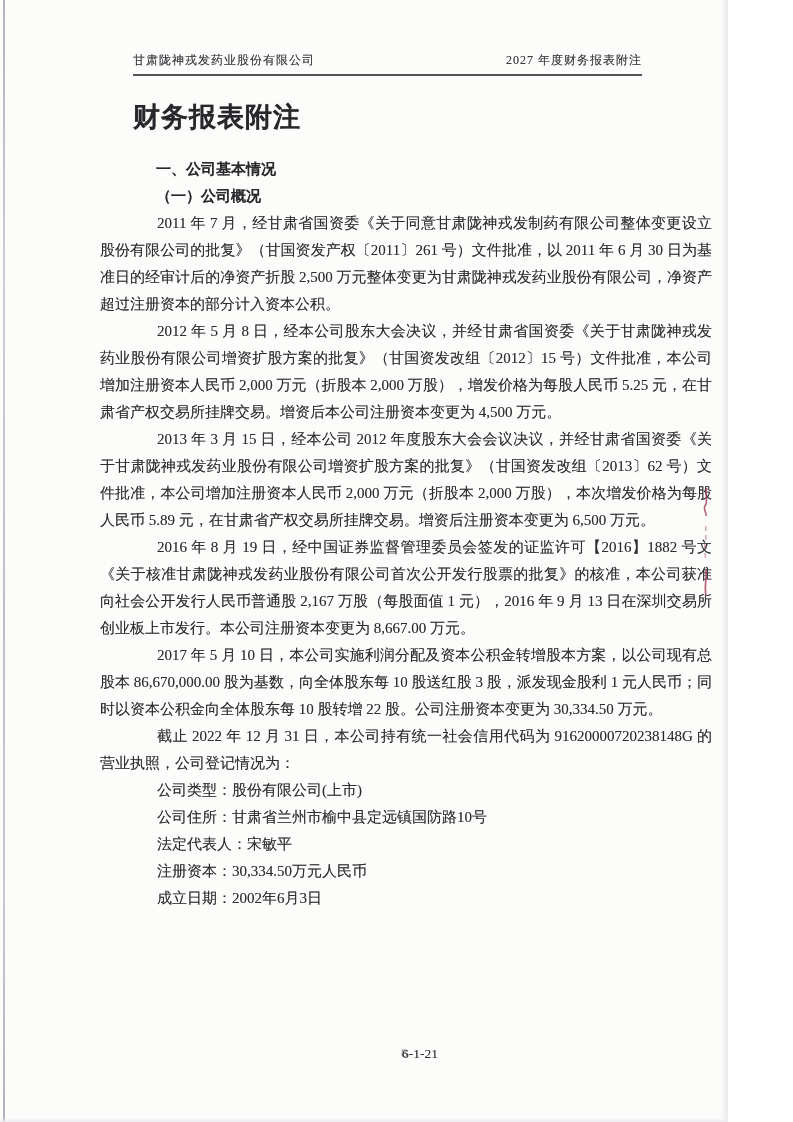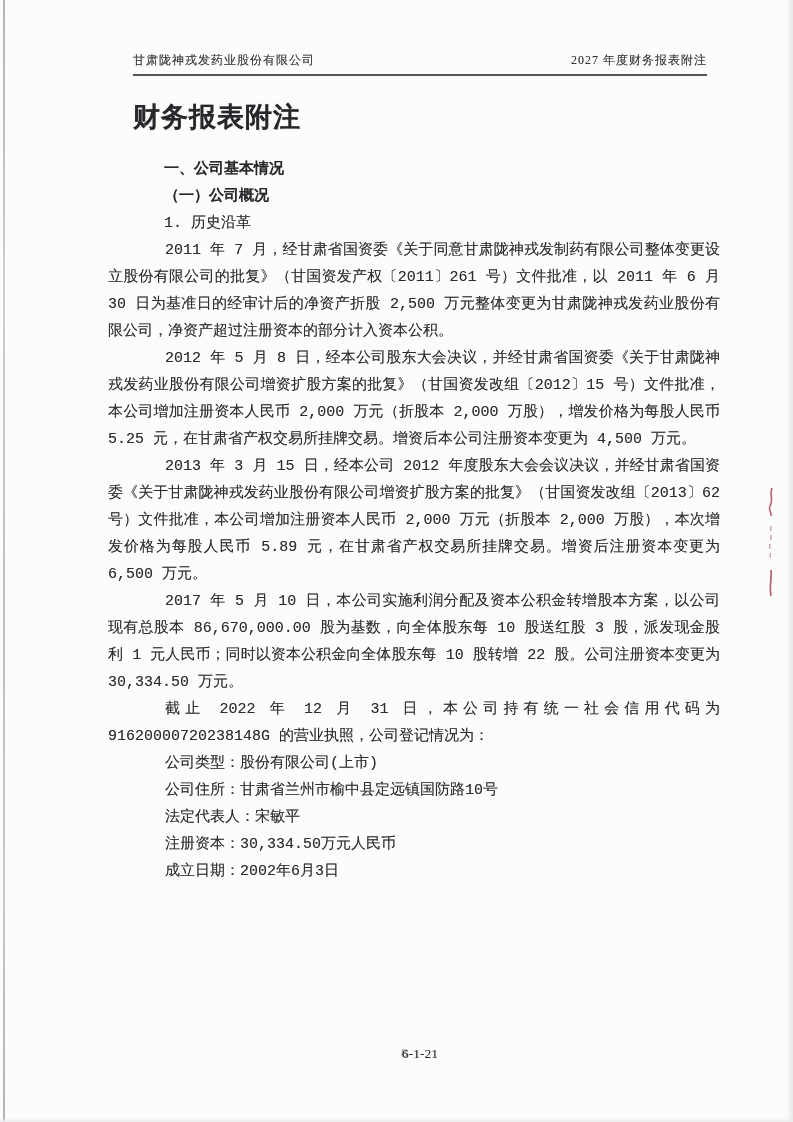--- a/index.html
+++ b/index.html
@@ -1,18 +1,18 @@
 <!DOCTYPE html>
 <html><head>
 <meta charset="utf-8">
 <style>
   html,body{margin:0;padding:0;background:#ffffff;}
   .page{
     position:relative;
-    width:793px;height:1122px;
+    width:728px;height:1122px;
     background:#fcfcfb;
     font-family:"Liberation Serif","DejaVu Serif",serif;
     color:#2d2d31;
     overflow:hidden;
   }
   .edge-line{
     position:absolute;left:3px;top:0;height:100%;width:2px;
     background:linear-gradient(180deg,#9a9aa8 0%,#bcbdc8 25%,#a9a9b8 55%,#b5b6c2 80%,#9898a8 100%);
     opacity:.75;
   }
@@ -34,26 +34,25 @@
     position:absolute;left:133px;right:86px;top:74px;height:2px;
     background:#3c3c42;opacity:.88;
   }
   .doc-title{
     position:absolute;left:133px;right:86px;top:100px;
     text-align:left;font-size:27px;line-height:34px;font-weight:bold;
     letter-spacing:1px;color:#26262b;
     text-shadow:0 0 .7px rgba(30,30,35,.5);
   }
   .content{
-    position:absolute;left:108px;top:156px;width:612px;
+    position:absolute;left:100px;top:156px;width:612px;
     font-size:15px;line-height:27px;
     text-align:justify;text-justify:inter-ideograph;
     color:#2d2d31;
     text-shadow:0 0 .6px rgba(40,40,45,.42);
-    font-family:Liberation Mono, monospace;
   }
   .content p{margin:0;text-indent:57px;}
   .h1,.h2{font-weight:bold;padding-left:56px;color:#28282d;}
   .h3{padding-left:56px;}
   .reg-line{padding-left:57px;}
   .footer{
     position:absolute;left:100px;width:640px;top:1046px;
     text-align:center;font-size:13.5px;color:#34343a;
     text-shadow:0 0 .5px rgba(40,40,45,.4);
   }
@@ -77,25 +76,25 @@
     <span>甘肃陇神戎发药业股份有限公司</span>
     <span>2027 年度财务报表附注</span>
   </div>
   <div class="header-rule"></div>
 
   <div class="doc-title">财务报表附注</div>
 
   <div class="content">
     <div class="h1">一、公司基本情况</div>
     <div class="h2">（一）公司概况</div>
-    <div class="h3">1. 历史沿革</div>
 
     <p>2011 年 7 月，经甘肃省国资委《关于同意甘肃陇神戎发制药有限公司整体变更设立股份有限公司的批复》（甘国资发产权〔2011〕261 号）文件批准，以 2011 年 6 月 30 日为基准日的经审计后的净资产折股 2,500 万元整体变更为甘肃陇神戎发药业股份有限公司，净资产超过注册资本的部分计入资本公积。</p>
     <p>2012 年 5 月 8 日，经本公司股东大会决议，并经甘肃省国资委《关于甘肃陇神戎发药业股份有限公司增资扩股方案的批复》（甘国资发改组〔2012〕15 号）文件批准，本公司增加注册资本人民币 2,000 万元（折股本 2,000 万股），增发价格为每股人民币 5.25 元，在甘肃省产权交易所挂牌交易。增资后本公司注册资本变更为 4,500 万元。</p>
     <p>2013 年 3 月 15 日，经本公司 2012 年度股东大会会议决议，并经甘肃省国资委《关于甘肃陇神戎发药业股份有限公司增资扩股方案的批复》（甘国资发改组〔2013〕62 号）文件批准，本公司增加注册资本人民币 2,000 万元（折股本 2,000 万股），本次增发价格为每股人民币 5.89 元，在甘肃省产权交易所挂牌交易。增资后注册资本变更为 6,500 万元。</p>
+    <p>2016 年 8 月 19 日，经中国证券监督管理委员会签发的证监许可【2016】1882 号文《关于核准甘肃陇神戎发药业股份有限公司首次公开发行股票的批复》的核准，本公司获准向社会公开发行人民币普通股 2,167 万股（每股面值 1 元），2016 年 9 月 13 日在深圳交易所创业板上市发行。本公司注册资本变更为 8,667.00 万元。</p>
     <p>2017 年 5 月 10 日，本公司实施利润分配及资本公积金转增股本方案，以公司现有总股本 86,670,000.00 股为基数，向全体股东每 10 股送红股 3 股，派发现金股利 1 元人民币；同时以资本公积金向全体股东每 10 股转增 22 股。公司注册资本变更为 30,334.50 万元。</p>
     <p>截止 2022 年 12 月 31 日，本公司持有统一社会信用代码为 91620000720238148G 的营业执照，公司登记情况为：</p>
 
     <div class="reg">
       <div class="reg-line">公司类型：股份有限公司(上市)</div>
       <div class="reg-line">公司住所：甘肃省兰州市榆中县定远镇国防路10号</div>
       <div class="reg-line">法定代表人：宋敏平</div>
       <div class="reg-line">注册资本：30,334.50万元人民币</div>
       <div class="reg-line">成立日期：2002年6月3日</div>
     </div>

